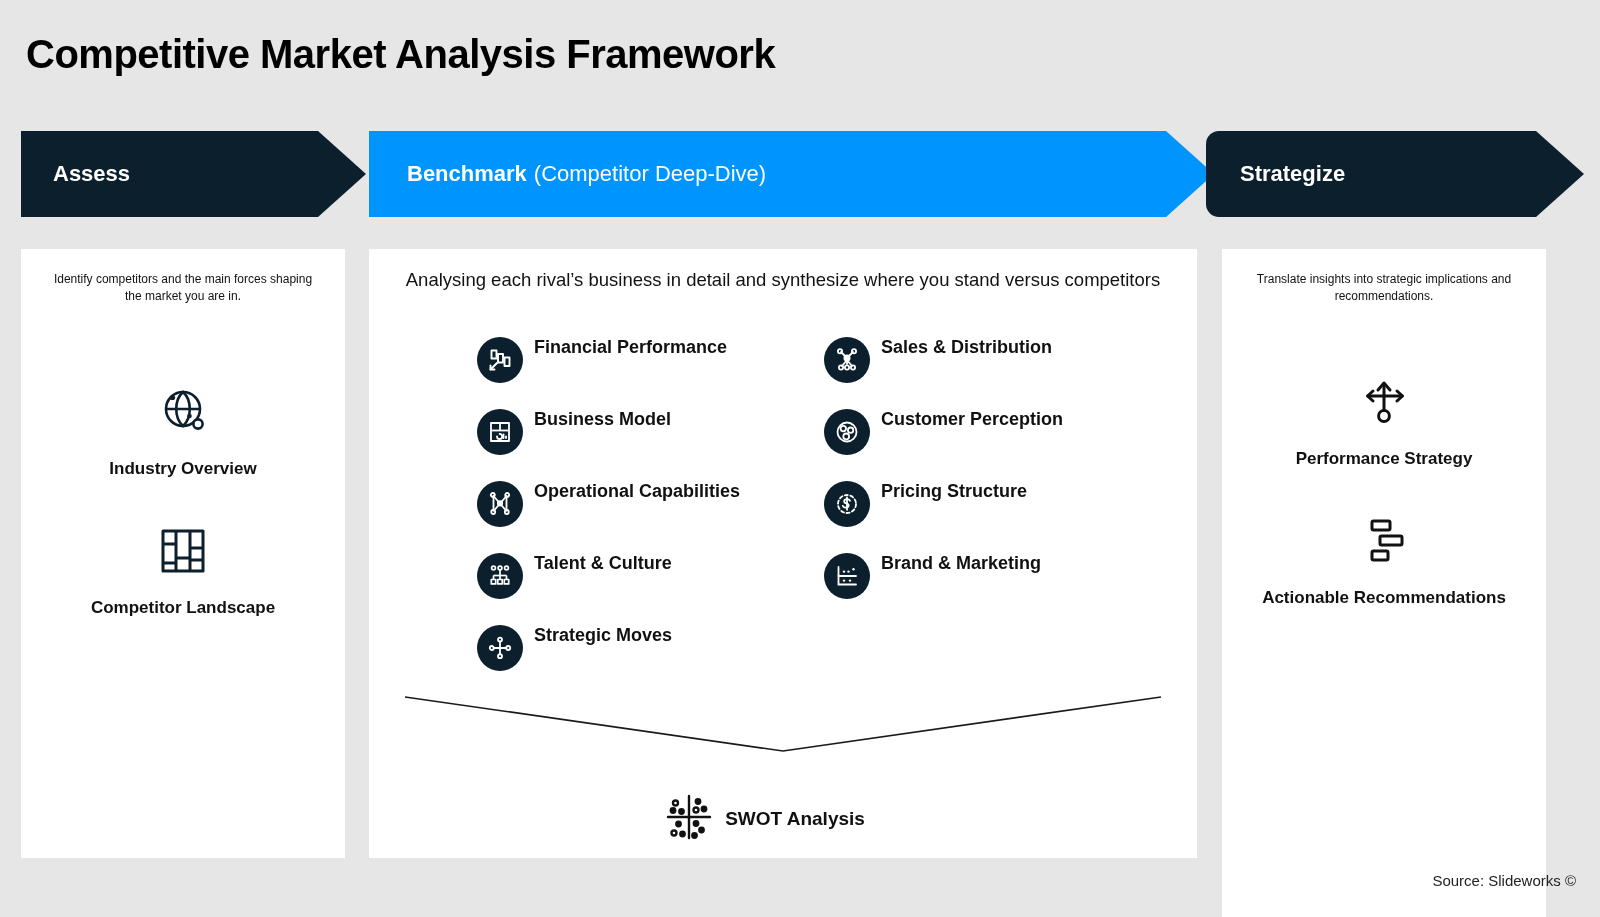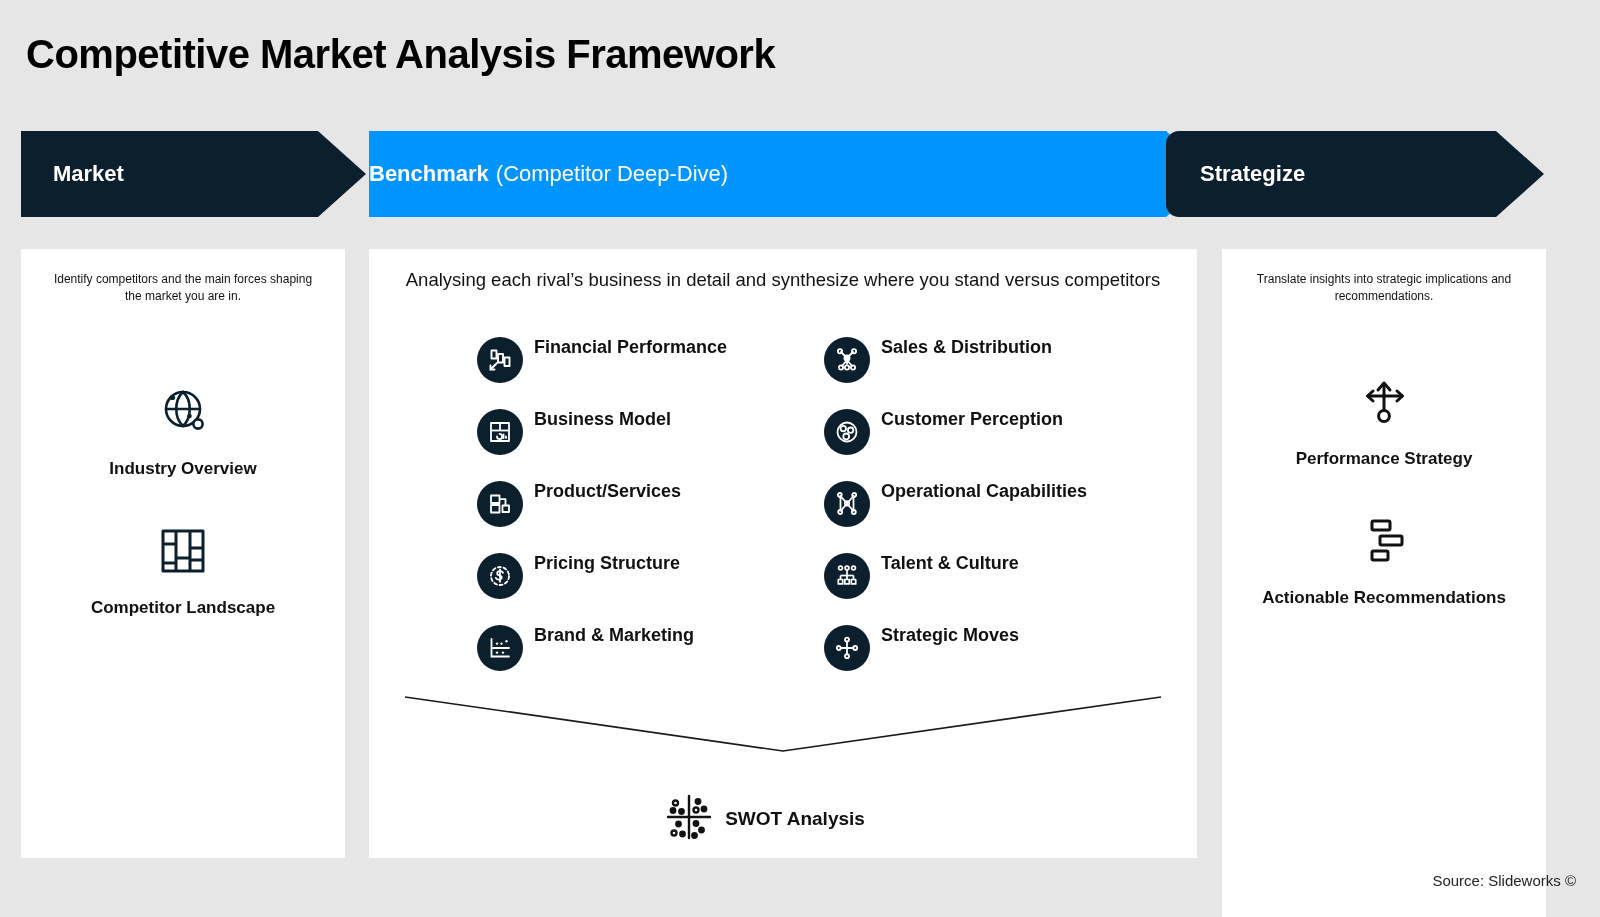--- a/index.html
+++ b/index.html
@@ -61,24 +61,25 @@
     left: 21px;
     width: 345px;
     background: #0c1f2d;
     padding-left: 32px;
     clip-path: polygon(0 0, calc(100% - 48px) 0, 100% 50%, calc(100% - 48px) 100%, 0 100%);
   }
   #chevron-benchmark {
     left: 369px;
     width: 845px;
     background: #0094ff;
+    padding-left: 38px;
     clip-path: polygon(0 0, calc(100% - 48px) 0, 100% 50%, calc(100% - 48px) 100%, 0 100%);
   }
   #chevron-strategize {
-    left: 1166px;
+    left: 1206px;
     width: 378px;
     background: #0c1f2d;
     padding-left: 34px;
     clip-path: polygon(0 0, calc(100% - 48px) 0, 100% 50%, calc(100% - 48px) 100%, 0 100%);
     border-radius: 13px;
   }
 
   
   .panel {
     position: absolute;
@@ -204,21 +205,21 @@
   }
 </style>
 </head>
 <body>
 
 <div id="page-title">Competitive Market Analysis Framework</div>
 
 <div id="chevron-band">
 
   <div class="chevron" id="chevron-assess">
-    <span class="chev-label">Market</span>
+    <span class="chev-label">Assess</span>
   </div>
 
   <div class="chevron" id="chevron-benchmark">
     <span class="chev-label">Benchmark</span>
     <span class="chev-sub">(Competitor Deep-Dive)</span>
   </div>
 
   <div class="chevron" id="chevron-strategize">
     <span class="chev-label">Strategize</span>
   </div>
@@ -314,31 +315,20 @@
         <svg width="26" height="26" viewBox="0 0 26 26" fill="none" stroke="#ffffff" stroke-width="1.8">
           <circle cx="13" cy="13" r="9.5"></circle>
           <circle cx="9.3" cy="9.6" r="2.7"></circle>
           <circle cx="16.6" cy="11.2" r="2.7"></circle>
           <circle cx="12.2" cy="17.4" r="2.9"></circle>
         </svg>
       </span>
       <span class="bm-label">Customer Perception</span>
     </div>
 
-    <div class="bm-item">
-      <span class="bm-badge">
-        <svg width="26" height="26" viewBox="0 0 26 26" fill="none" stroke="#ffffff" stroke-width="1.8" stroke-linejoin="round">
-          <rect x="4" y="4.5" width="8.5" height="7.5"></rect>
-          <rect x="4" y="14" width="8.5" height="7.5"></rect>
-          <rect x="15.5" y="14.5" width="6.5" height="6.5"></rect>
-          <path d="M12.5 8.2 H18.5 V14.5"></path>
-        </svg>
-      </span>
-      <span class="bm-label">Product/Services</span>
-    </div>
 
     <div class="bm-item">
       <span class="bm-badge">
         <svg width="26" height="26" viewBox="0 0 26 26" fill="none" stroke="#ffffff" stroke-width="1.8" stroke-linecap="round">
           <path d="M6.5 5 L19 19.5"></path>
           <path d="M19.5 5 L7 19.5"></path>
           <path d="M6.5 5 L6.5 19.5"></path>
           <path d="M19.5 5 L19.5 19.5"></path>
           <circle cx="5.8" cy="4" r="2"></circle>
           <circle cx="20.2" cy="4" r="2"></circle>

